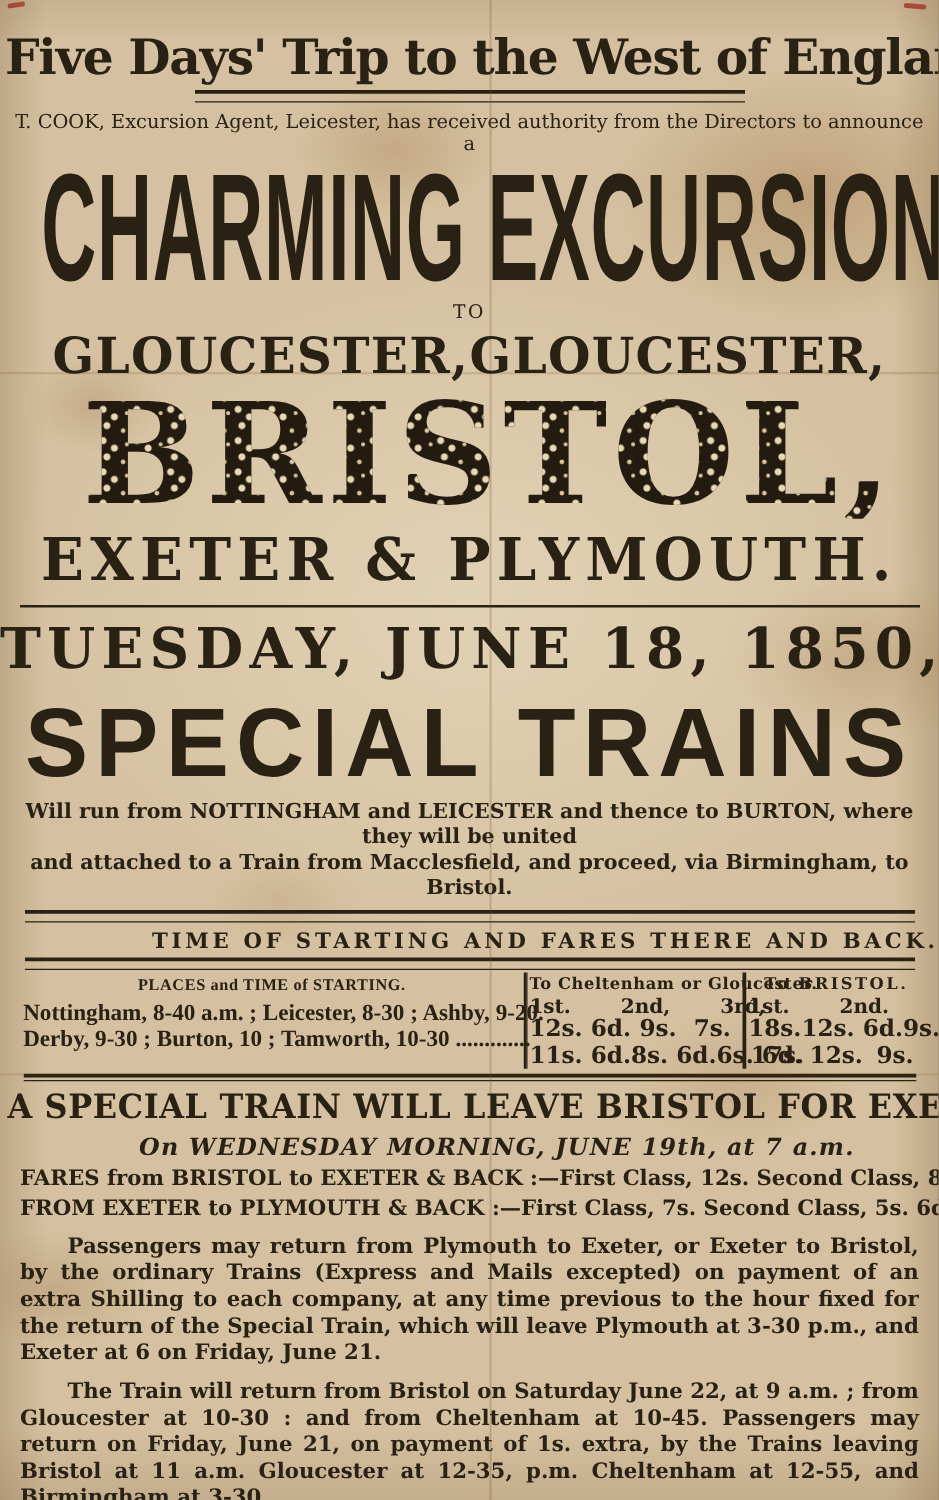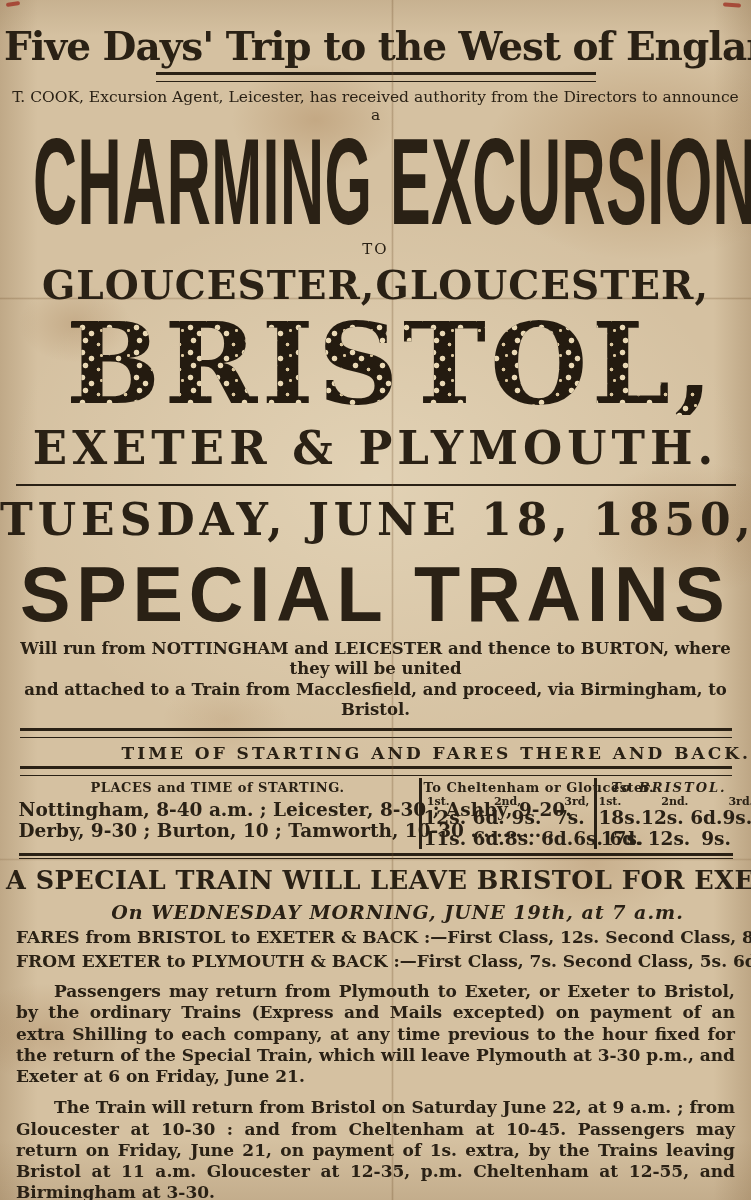--- a/index.html
+++ b/index.html
@@ -98,26 +98,26 @@
   }
   .run-note{margin:8px 8px 0;text-align:center;font-weight:bold;font-size:16.5px;line-height:1.22;}
 
   .table-title{text-align:right;font-weight:bold;font-size:17px;letter-spacing:3px;margin-top:5px;}
   .fares-table{
     display:flex;align-items:stretch;
     width:714px;margin:2px auto 0;
     font-weight:bold;
   }
   .vdiv{width:5px;border-left:2px solid #2a2115;border-right:1px solid #2a2115;margin:0 2px;}
-  .col-places{width:398px;}
+  .col-places{width:398px;font-family:Liberation Serif, serif;}
   .col-chelt{width:168px;}
   .col-brist{width:141px;}
   .col-head{font-size:13px;text-align:center;letter-spacing:.5px;padding-top:2px;white-space:nowrap;}
-  .col-head.sp{letter-spacing:2px;font-style:italic;}
-  .sub-heads{display:flex;font-size:11px;gap:40px;}
+  .col-head.sp{letter-spacing:2px;}
+  .sub-heads{display:flex;font-size:16px;gap:40px;}
   .sub-heads span{flex:1;text-align:center;}
   .place-row{font-size:18.5px;line-height:1.12;white-space:nowrap;}
   .fare-row{display:flex;font-size:18.5px;line-height:1.12;}
   .fare-row span{flex:1;text-align:center;white-space:nowrap;}
   .col-places .col-head{margin-bottom:5px;}
   .rule-heavy{width:714px;margin:4px auto 0;border-top:3px solid #2a2115;border-bottom:1px solid #2a2115;height:2px;}
 
   .bristol-special{
     margin:6px 6px 0;text-align:center;font-weight:bold;font-size:25.5px;letter-spacing:.5px;
     white-space:nowrap;transform:scaleY(1.05);

